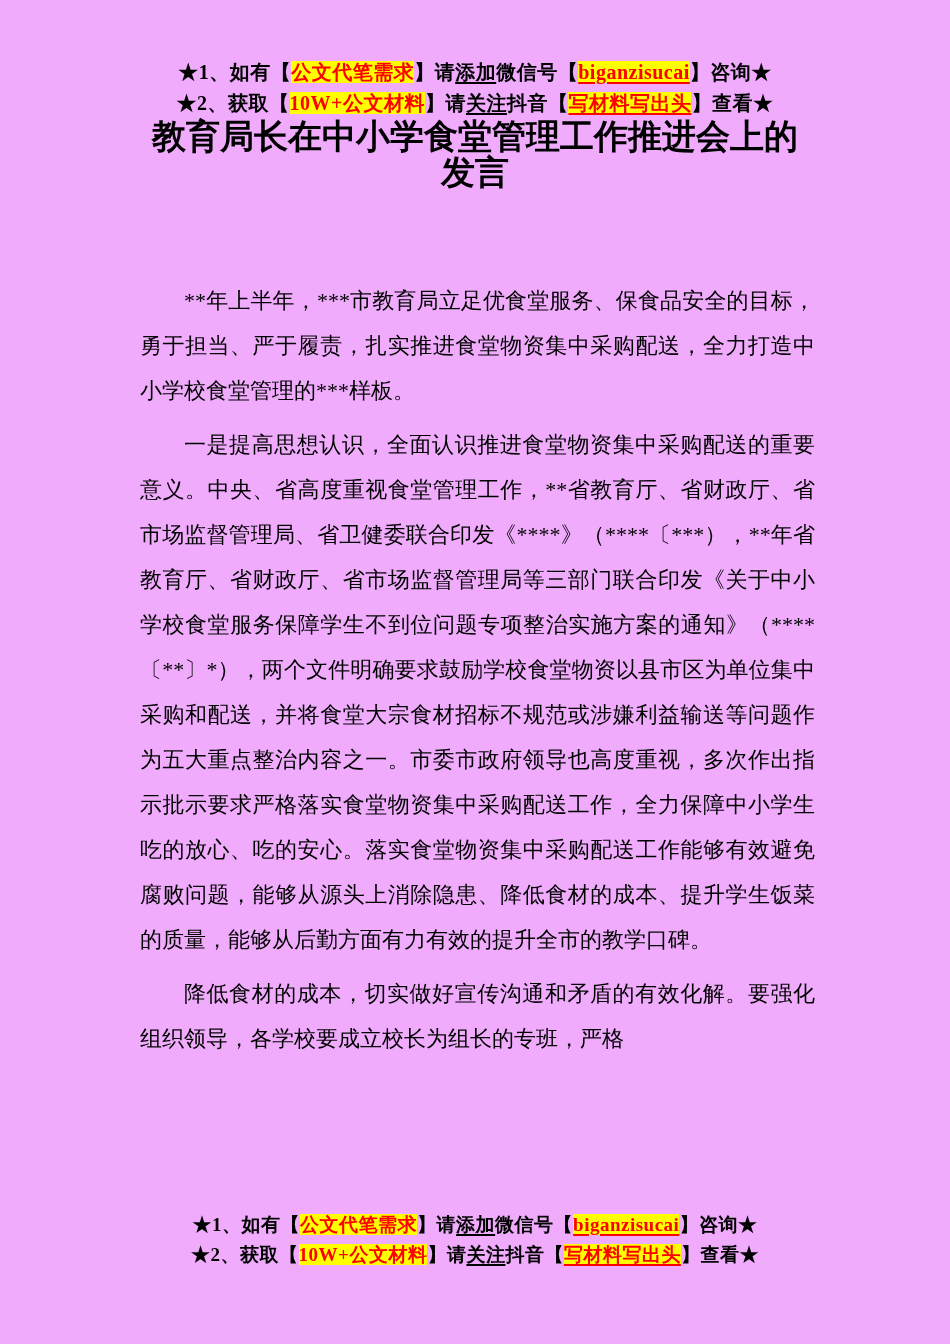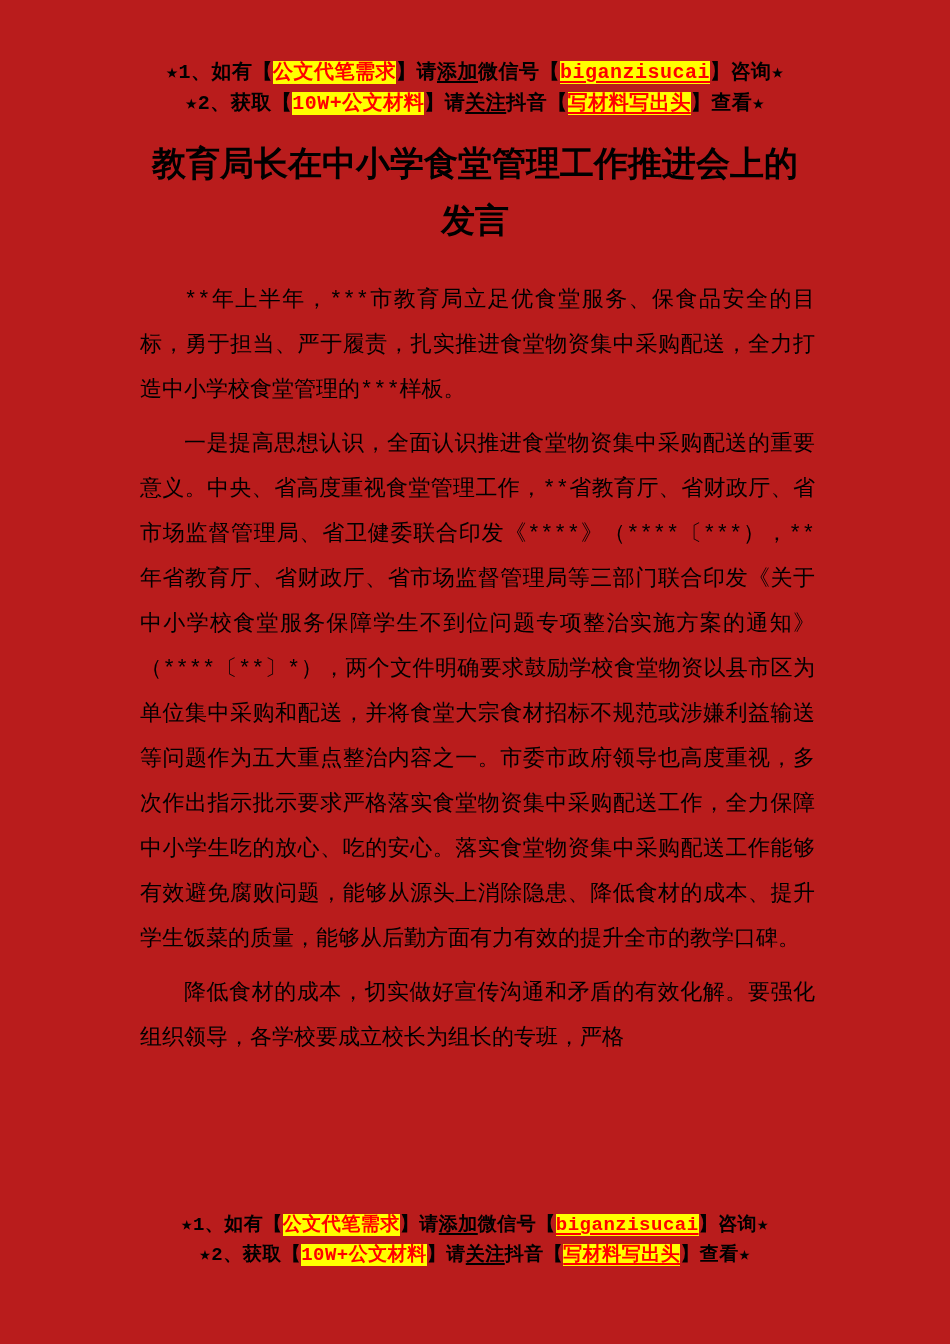--- a/index.html
+++ b/index.html
@@ -1,22 +1,22 @@
 <!DOCTYPE html>
 <html lang="zh"><head>
 <meta charset="utf-8">
 <style>
   html, body { margin: 0; padding: 0; background: #ffffff; }
   .page {
     position: relative;
     width: 950px;
     height: 1344px;
-    background: #b91c1c;
+    background: #f0abfc;
     overflow: hidden;
-    font-family: Liberation Mono, monospace;
+    font-family: Liberation Serif, serif;
     color: #000000;
   }
   
   .promo {
     position: absolute;
     left: 0;
     width: 100%;
     text-align: center;
     font-weight: bold;
   }
@@ -35,27 +35,27 @@
     color: #ff0000;
   }
   .u {
     text-decoration: underline;
     text-decoration-thickness: 2px;
     text-underline-offset: 3px;
   }
   
   .doc-title {
     position: absolute;
-    top: 138px;
+    top: 119px;
     left: 140px;
     width: 670px;
     margin: 0;
     text-align: center;
     font-size: 34px;
-    line-height: 57px;
+    line-height: 36px;
     font-weight: bold;
   }
   
   .body-text {
     position: absolute;
     top: 278px;
     left: 140px;
     width: 675px;
   }
   .para {

